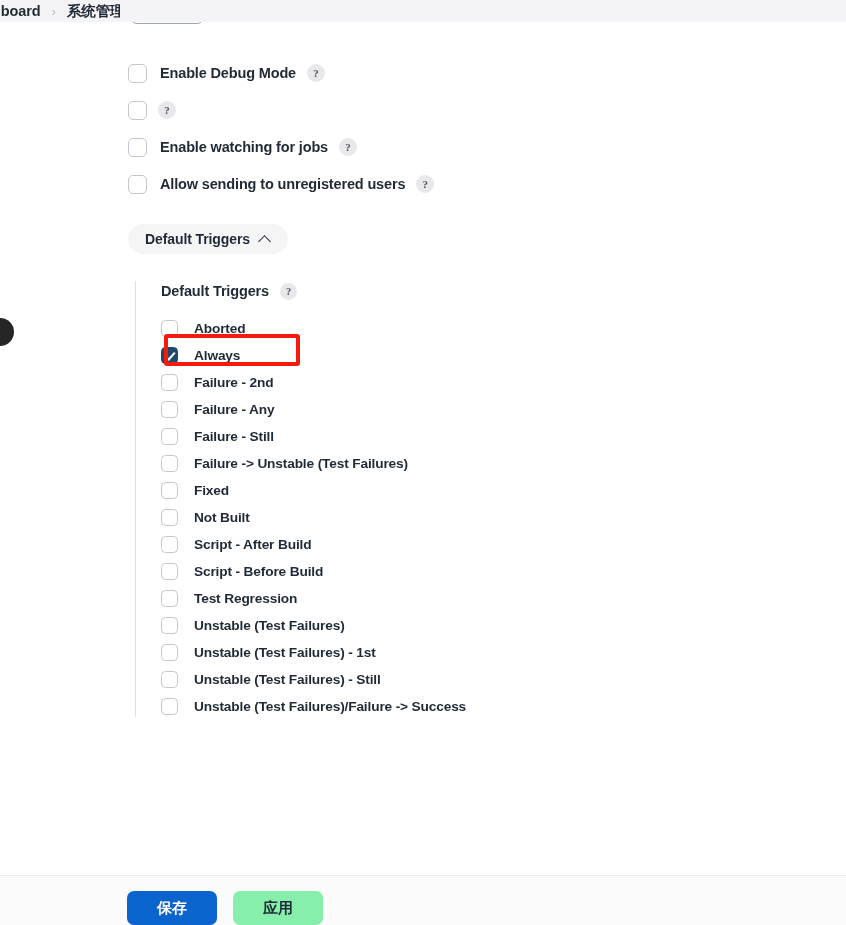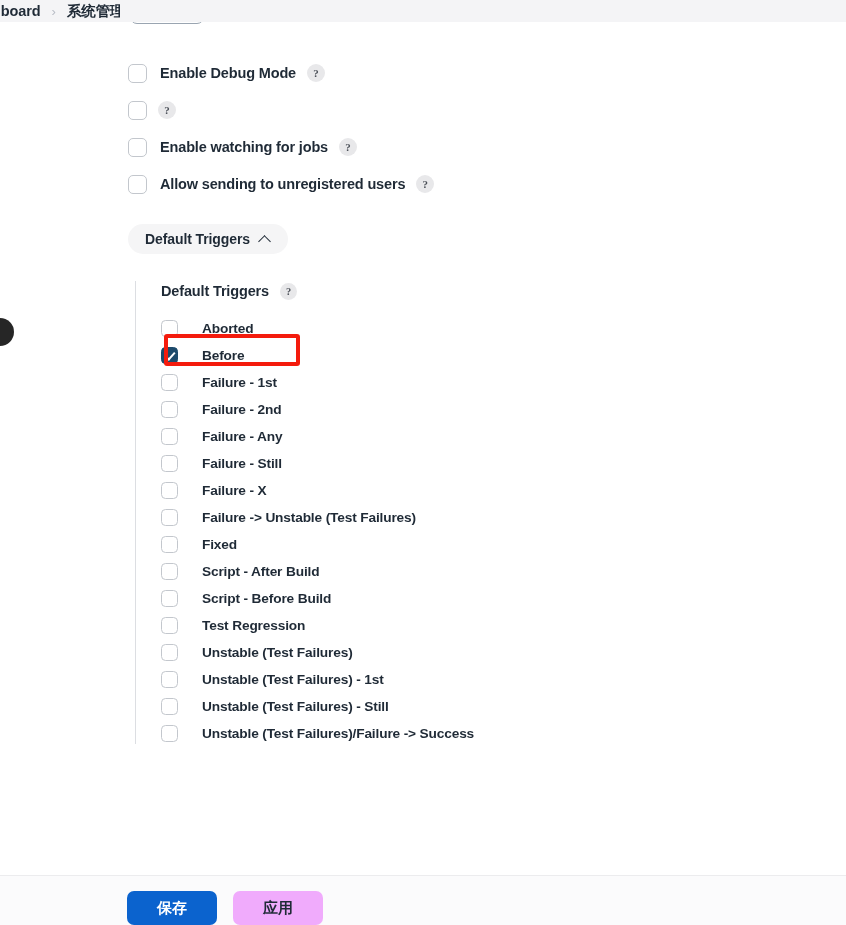--- a/index.html
+++ b/index.html
@@ -219,21 +219,21 @@
   }
 
   .trigger-row {
     display: flex;
     align-items: center;
     height: 22px;
     margin-bottom: 5px;
   }
   .trigger-row .check-label {
     font-size: 13.7px;
-    margin-left: 24px;
+    margin-left: 16px;
   }
 
   
   .annot-box {
     position: absolute;
     left: 164px;
     top: 334px;
     width: 136px;
     height: 32px;
     border: 4px solid #f41b0d;
@@ -281,21 +281,21 @@
   }
   .btn-save {
     left: 127px;
     width: 90px;
     background: #0b63ce;
     color: #ffffff;
   }
   .btn-apply {
     left: 233px;
     width: 90px;
-    background: #f0abfc;
+    background: #86efac;
     color: #1f2a36;
   }
 
   .watermark {
     position: absolute;
     right: 14px;
     top: 949px;
     font-size: 13px;
     color: #c8ccd2;
     letter-spacing: 0.3px;
@@ -363,49 +363,45 @@
       <span class="help-badge sm">?</span>
     </div>
 
     <div id="trigger-list">
         <div class="trigger-row">
           <div class="cbox small"></div>
           <span class="check-label">Aborted</span>
         </div>
         <div class="trigger-row">
           <div class="cbox small checked"></div>
-          <span class="check-label">Before</span>
-        </div>
-        <div class="trigger-row">
-          <div class="cbox small"></div>
-          <span class="check-label">Failure - 1st</span>
+          <span class="check-label">Always</span>
         </div>
         <div class="trigger-row">
           <div class="cbox small"></div>
           <span class="check-label">Failure - 2nd</span>
         </div>
         <div class="trigger-row">
           <div class="cbox small"></div>
           <span class="check-label">Failure - Any</span>
         </div>
         <div class="trigger-row">
           <div class="cbox small"></div>
           <span class="check-label">Failure - Still</span>
         </div>
         <div class="trigger-row">
           <div class="cbox small"></div>
-          <span class="check-label">Failure - X</span>
-        </div>
-        <div class="trigger-row">
-          <div class="cbox small"></div>
           <span class="check-label">Failure -&gt; Unstable (Test Failures)</span>
         </div>
         <div class="trigger-row">
           <div class="cbox small"></div>
           <span class="check-label">Fixed</span>
+        </div>
+        <div class="trigger-row">
+          <div class="cbox small"></div>
+          <span class="check-label">Not Built</span>
         </div>
         <div class="trigger-row">
           <div class="cbox small"></div>
           <span class="check-label">Script - After Build</span>
         </div>
         <div class="trigger-row">
           <div class="cbox small"></div>
           <span class="check-label">Script - Before Build</span>
         </div>
         <div class="trigger-row">

